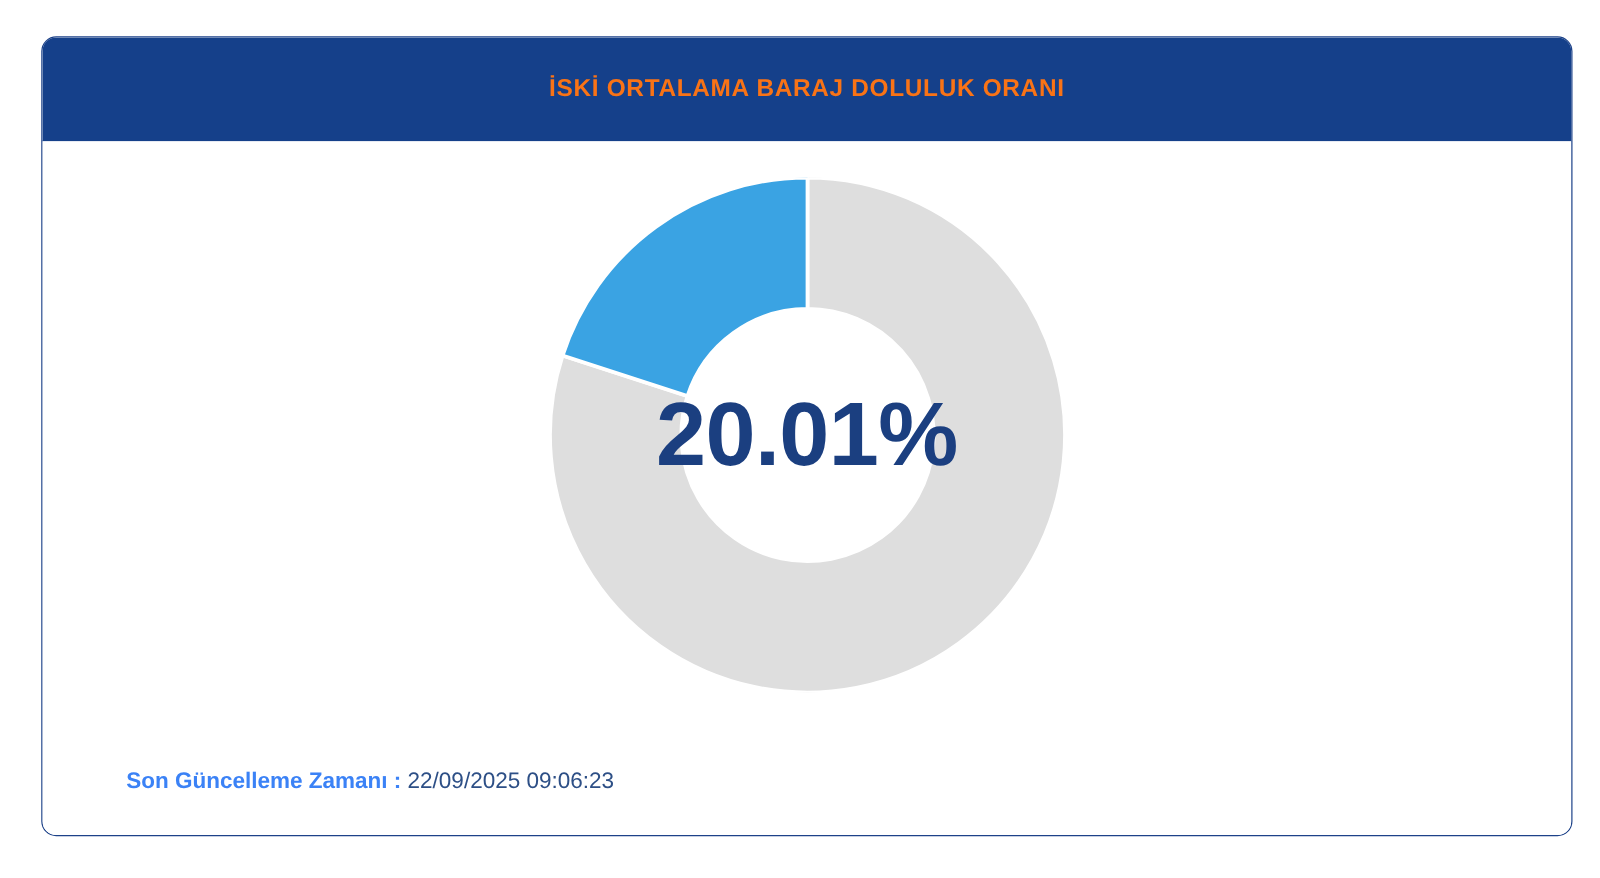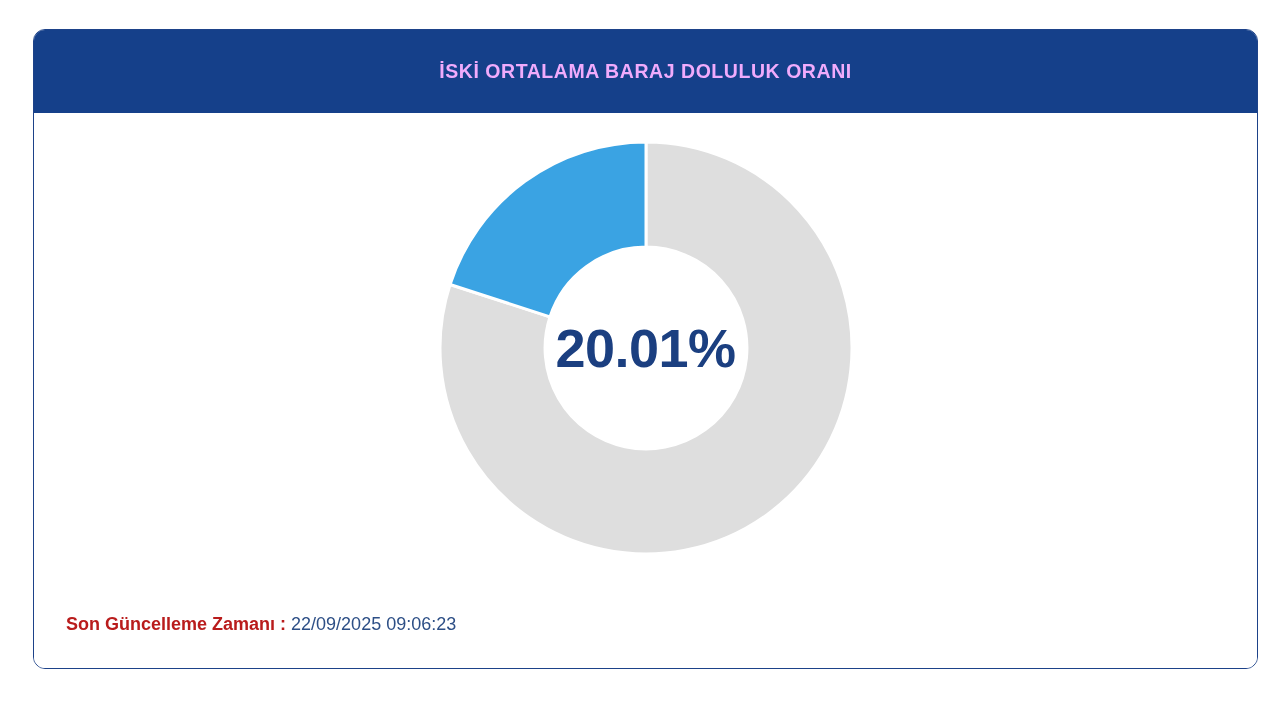--- a/index.html
+++ b/index.html
@@ -42,21 +42,21 @@
   .card-header {
     height: 82px;
     flex: 0 0 82px;
     background: #15408a;
     display: flex;
     align-items: center;
     justify-content: center;
     border-bottom: 1px solid #15408a;
   }
   .card-title {
-    color: #f0abfc;
+    color: #f97316;
     font-size: 19.5px;
     font-weight: 700;
     letter-spacing: 0.55px;
     text-align: left;
     white-space: nowrap;
     font-family: "Liberation Sans", "DejaVu Sans", sans-serif;
   }
 
   
   .card-body {
@@ -87,41 +87,42 @@
     height: 412px;
   }
 
   .donut-center-label {
     position: absolute;
     left: 0;
     right: 0;
     top: 50%;
     transform: translateY(-50%);
     text-align: center;
-    font-size: 54px;
+    font-size: 72px;
     font-weight: 700;
     color: #1b3f80;
     letter-spacing: -0.5px;
     font-family: "Liberation Sans", "DejaVu Sans", sans-serif;
     pointer-events: none;
   }
 
   
   .footer-line {
     position: absolute;
     left: 32px;
     bottom: 32px;
     font-size: 18px;
     white-space: nowrap;
     line-height: 1.2;
   }
   .footer-label {
     font-weight: 700;
-    color: #b91c1c;
+    color: #3b82f6;
     font-family: "Liberation Sans", "DejaVu Sans", sans-serif;
+    margin-left: 35px;
   }
   .footer-value {
     font-weight: 400;
     color: #2d4f86;
     font-family: "Liberation Sans", "DejaVu Sans", sans-serif;
   }
 </style>
 </head>
 <body>
 

